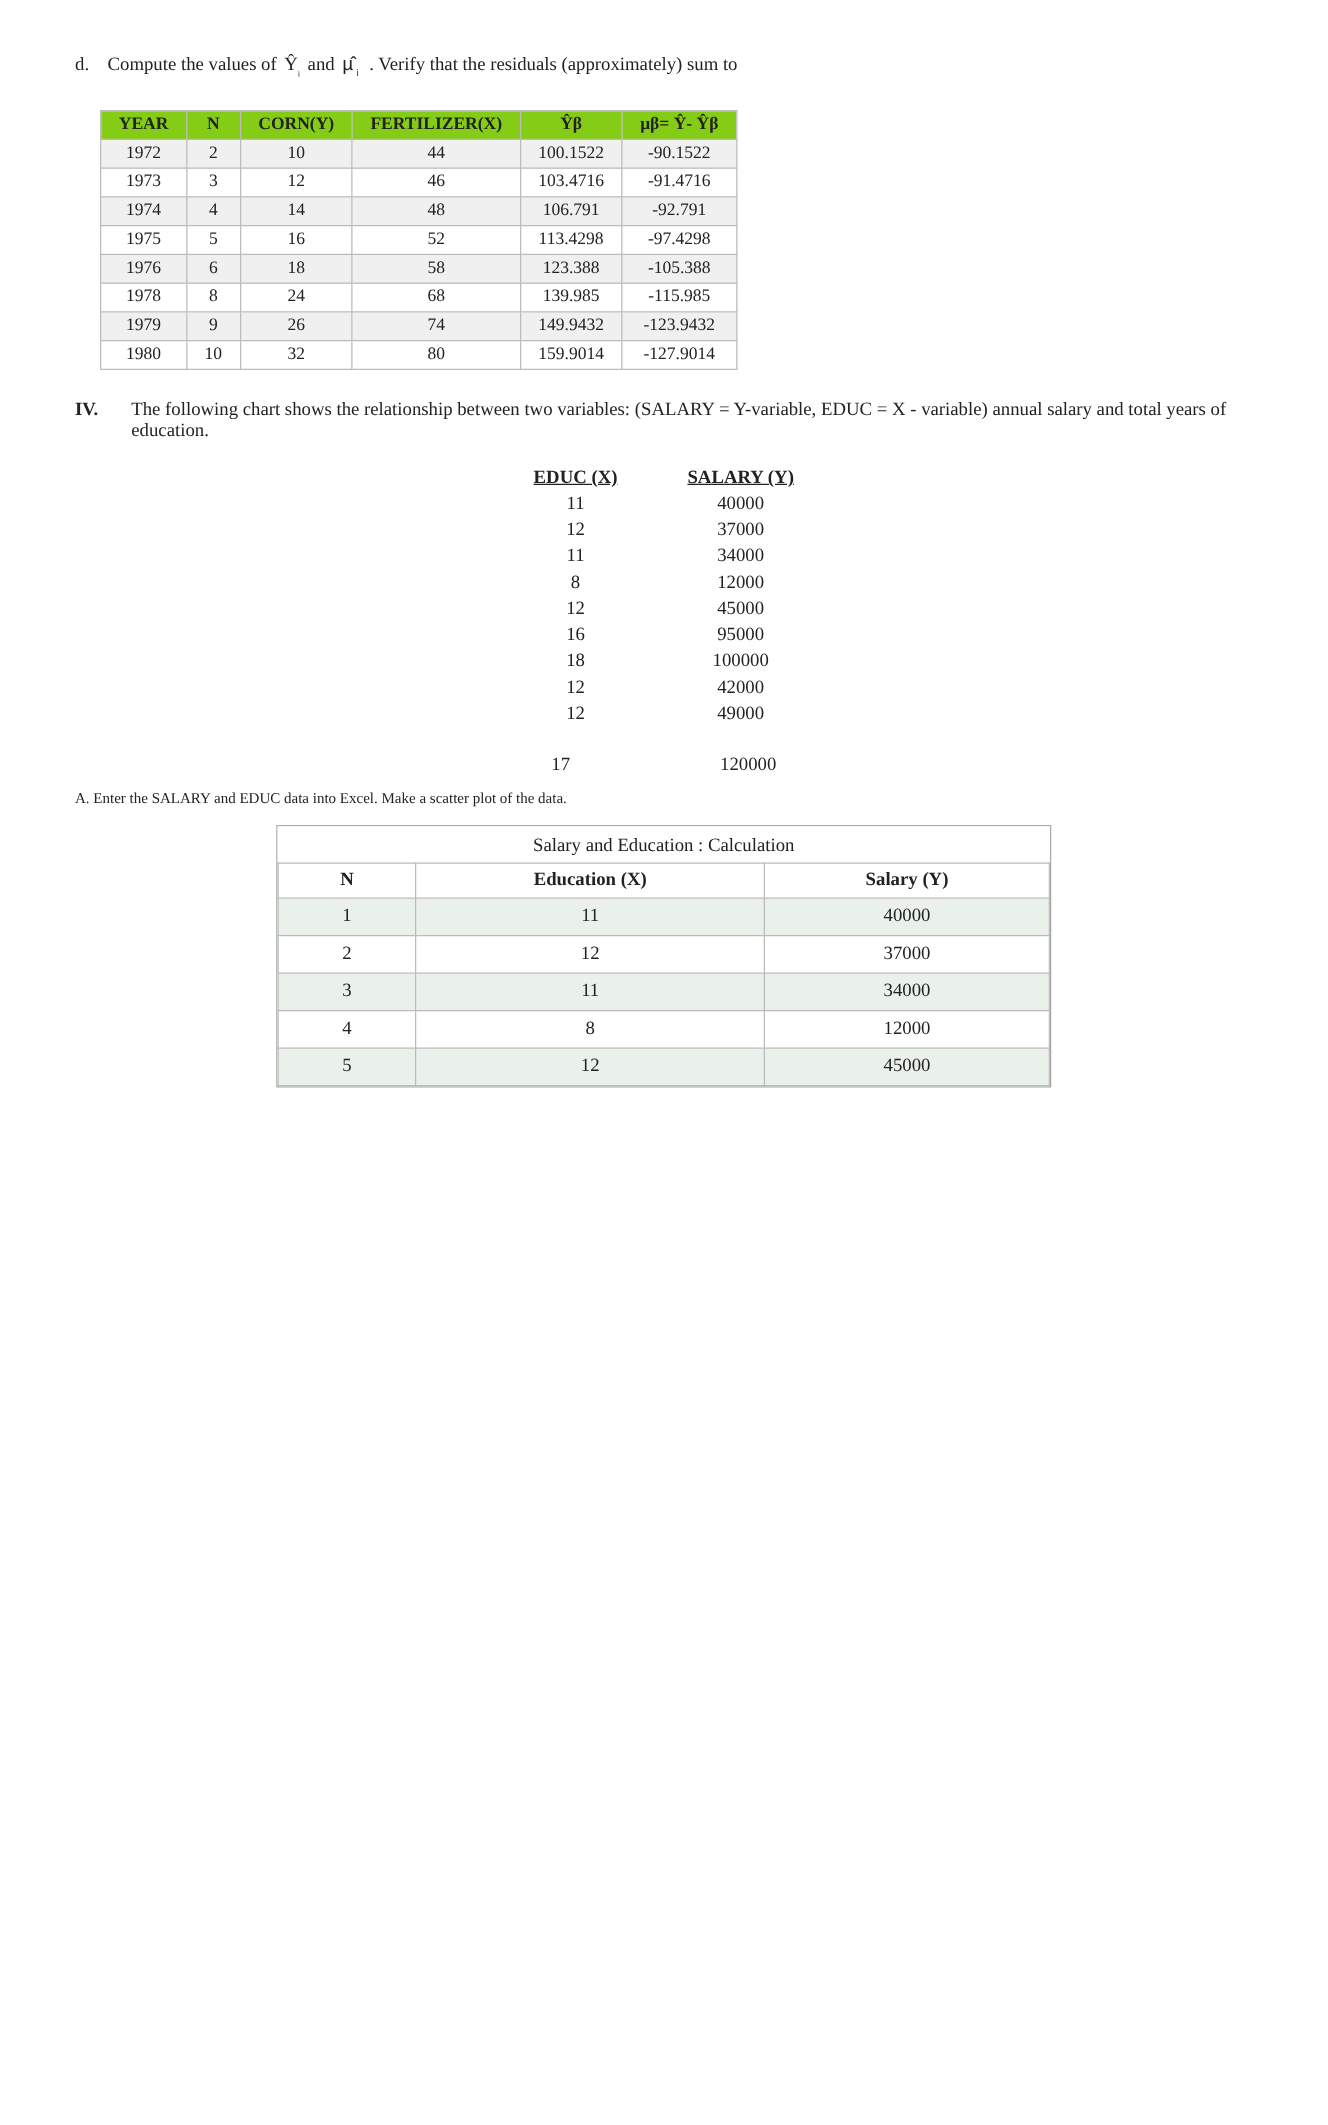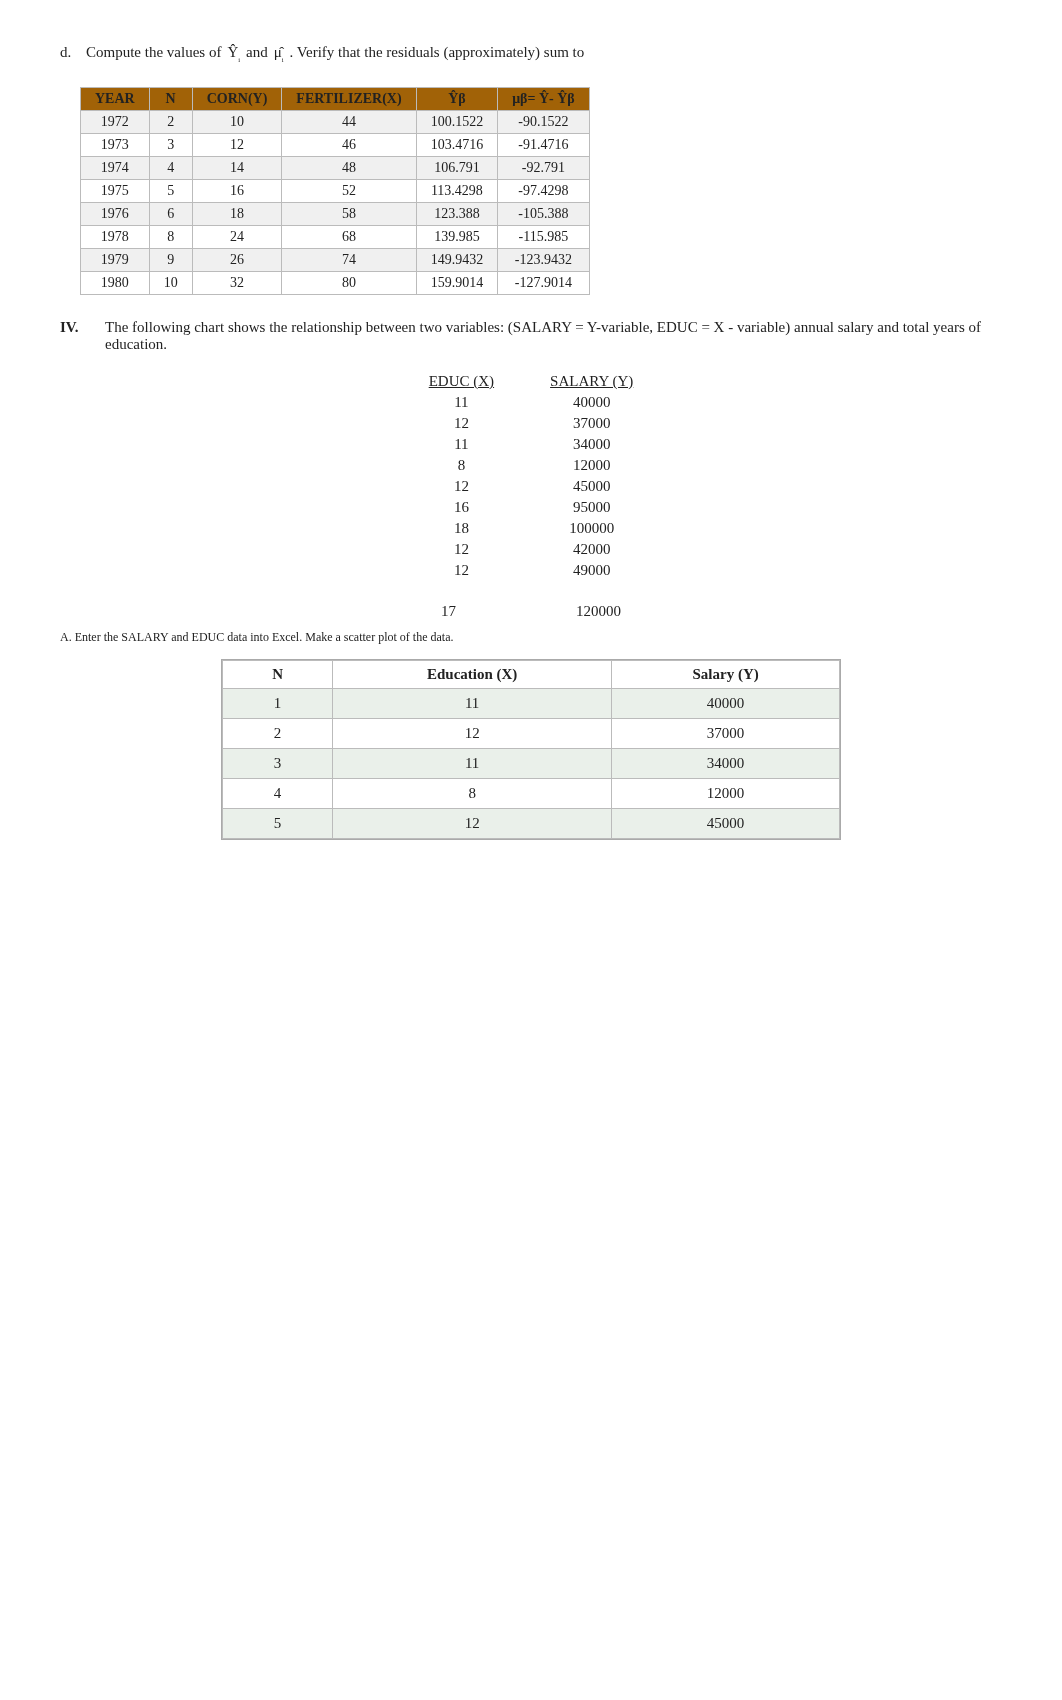--- a/index.html
+++ b/index.html
@@ -45,21 +45,21 @@
       border: 1px solid #bbb;
       padding: 3px 14px;
       text-align: center;
       font-size: 14px;
       background: #fff;
     }
     .data-table tr:nth-child(odd) td {
       background: #f0f0f0;
     }
     .data-table tr:first-child th {
-      background: #a16207;
+      background: #84cc16;
       font-weight: bold;
     }
 
     
     .section-iv {
       display: flex;
       gap: 10px;
       margin-bottom: 10px;
     }
     .section-iv-num {
@@ -75,21 +75,21 @@
       border-collapse: collapse;
       margin: 8px auto 8px auto;
       min-width: 200px;
     }
     .educ-salary-table th, .educ-salary-table td {
       padding: 2px 28px;
       text-align: center;
       font-size: 15px;
     }
     .educ-salary-table th {
-      font-weight: normal;
+      font-weight: bold;
       text-decoration: underline;
     }
 
     .extra-row {
       display: flex;
       justify-content: center;
       gap: 120px;
       font-size: 15px;
       margin: 14px 0 10px 0;
     }
@@ -149,21 +149,21 @@
 <div class="section-d">
   <div class="section-d-line">
     <span class="label-d">d.</span>
     <span class="compute-text">Compute the values of</span>
     <span style="font-size:15px; position:relative; display:inline-block; padding-top:4px;">
       <span style="position:relative; display:inline-block;">
         <span>Ŷ</span><span style="font-size:11px; vertical-align:sub;">ᵢ</span>
       </span>
     </span>
     <span>and</span>
-    <span style="font-size:15px; position:relative; display:inline-block; padding-top:4px;">
+    <span style="font-size:15px; position:relative; display:inline-block; padding-top:4px;font-family:Liberation Mono, monospace;">
       <span style="position:relative; display:inline-block;">
         <span>μ̂</span><span style="font-size:11px; vertical-align:sub;">ᵢ</span>
       </span>
     </span>
     <span class="compute-text">. Verify that the residuals (approximately) sum to</span>
   </div>
 </div>
 
 <div>
   <table class="data-table">
@@ -309,20 +309,21 @@
   <span>A.</span>
   <span> Enter the </span>
   <span>SALARY</span>
   <span> and </span>
   <span>EDUC</span>
   <span>data into Excel. Make a scatter plot of the data.</span>
 </div>
 
 <div class="calc-table-wrap" style="margin-top:12px;">
   <div class="calc-table-outer">
+    <div class="calc-table-title">Salary and Education : Calculation</div>
     <table class="calc-table">
       <thead>
         <tr>
           <th>N</th>
           <th>Education (X)</th>
           <th>Salary (Y)</th>
         </tr>
       </thead>
       <tbody id="calc-tbody">
       <tr>

